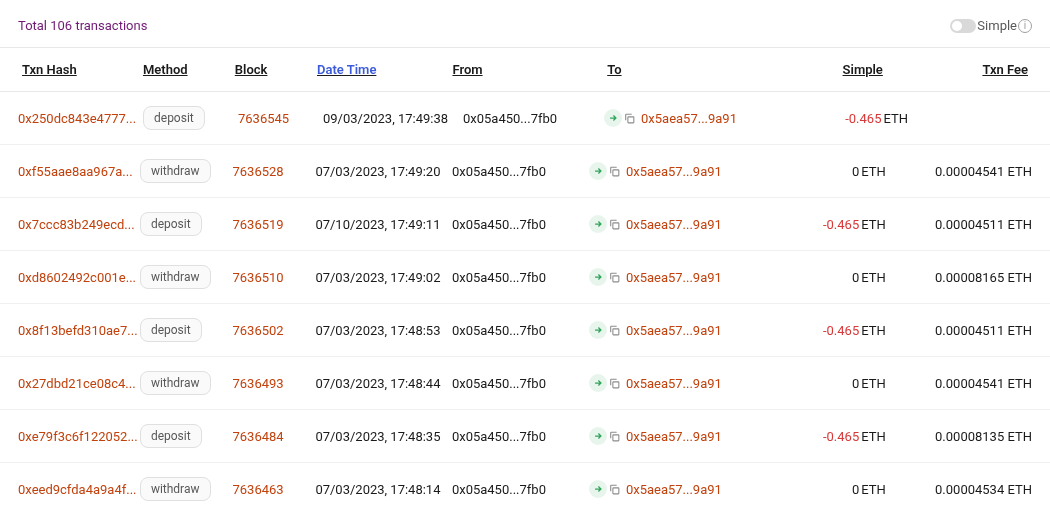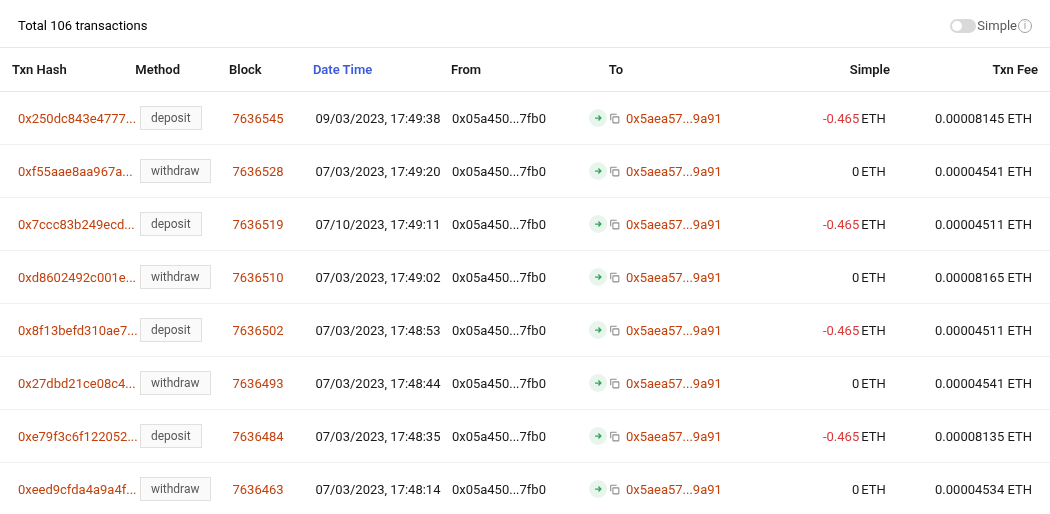--- a/index.html
+++ b/index.html
@@ -11,21 +11,21 @@
       width: 1050px;
       padding: 10px 0;
     }
     .header-bar {
       display: flex;
       justify-content: space-between;
       align-items: center;
       padding: 8px 18px 14px 18px;
       border-bottom: 1px solid #e8e8e8;
     }
-    .total-label { color: #000000; font-size: 13px; }
+    .total-label { color: #701a75; font-size: 13px; }
     .simple-group { display: flex; align-items: center; gap: 1px; }
     .toggle {
       width: 26px; height: 14px; border-radius: 8px;
       background: #d9d9d9; position: relative; cursor: pointer;
     }
     .toggle::after {
       content: ""; position: absolute; width: 10px; height: 10px;
       background: #fff; border-radius: 50%; top: 2px; left: 2px;
     }
     .simple-label { color: #595959; font-size: 13px; }
@@ -33,40 +33,40 @@
       width: 14px; height: 14px; border: 1px solid #a0a0a0; border-radius: 50%;
       display: inline-flex; align-items: center; justify-content: center;
       font-size: 10px; color: #a0a0a0;
     }
     .table { width: 100%; }
     .row {
       display: flex; align-items: center;
       padding: 14px 18px;
       border-bottom: 1px solid #f0f0f0;
     }
-    .thead .row { border-bottom: 1px solid #e8e8e8; padding: 14px 12px; }
+    .thead .row { border-bottom: 1px solid #e8e8e8; padding: 14px 22px; text-decoration: underline; }
     .col-hash { width: 125px; }
     .col-method { width: 95px; }
     .col-block { width: 85px; }
     .col-date { width: 140px; }
     .col-from { width: 140px; }
     .col-arrow { width: 20px; text-align: center; }
     .col-to { width: 160px; display: flex; align-items: center; gap: 5px; }
     .col-amount { width: 125px; text-align: right; }
     .col-fee { width: 150px; text-align: right; }
     .th { font-weight: 600; font-size: 13px; color: #1a1a1a; }
     .th.link { color: #3b5bdb; }
     .thead .col-to { display: block; }
     .hash-link, .block-link, .to-link {
       color: #c2410c; text-decoration: none; cursor: pointer;
       white-space: nowrap; overflow: hidden; text-overflow: ellipsis;
     }
     .method-badge {
       display: inline-block; padding: 4px 10px;
-      border: 1px solid #e0e0e0; border-radius: 0;
+      border: 1px solid #e0e0e0; border-radius: 8px;
       font-size: 12px; color: #595959; background: #fafafa;
     }
     .date-val, .from-val { color: #1a1a1a; white-space: nowrap; }
     .arrow-circle {
       width: 18px; height: 18px; border-radius: 50%;
       background: #e8f5ec; display: inline-flex;
       align-items: center; justify-content: center;
     }
     .arrow-circle svg { width: 10px; height: 10px; }
     .copy-icon { width: 13px; height: 13px; flex-shrink: 0; cursor: pointer; }
@@ -114,21 +114,20 @@
             </svg>
           </span></div>
         <div class="col-to">
           <span class="copy-icon"><svg viewBox="0 0 24 24" fill="none" stroke="#8c8c8c" stroke-width="2">
               <rect x="9" y="9" width="11" height="11" rx="1"></rect>
               <path d="M5 15V5a1 1 0 011-1h10"></path>
             </svg></span>
           <a class="to-link">0x5aea57...9a91</a>
         </div>
         <div class="col-amount"><span class="amount-neg">-0.465</span><span class="eth-unit">ETH</span></div>
-        <div class="col-fee"><span class="fee-val">0.00008145 ETH</span></div>
       </div>
       <div class="row">
         <div class="col-hash"><a class="hash-link">0xf55aae8aa967a...</a></div>
         <div class="col-method"><span class="method-badge">withdraw</span></div>
         <div class="col-block"><a class="block-link">7636528</a></div>
         <div class="col-date"><span class="date-val">07/03/2023, 17:49:20</span></div>
         <div class="col-from"><span class="from-val">0x05a450...7fb0</span></div>
         <div class="col-arrow"><span class="arrow-circle">
             <svg viewBox="0 0 24 24" fill="none" stroke="#2fa35a" stroke-width="3">
               <path d="M5 12h14M13 6l6 6-6 6"></path>

